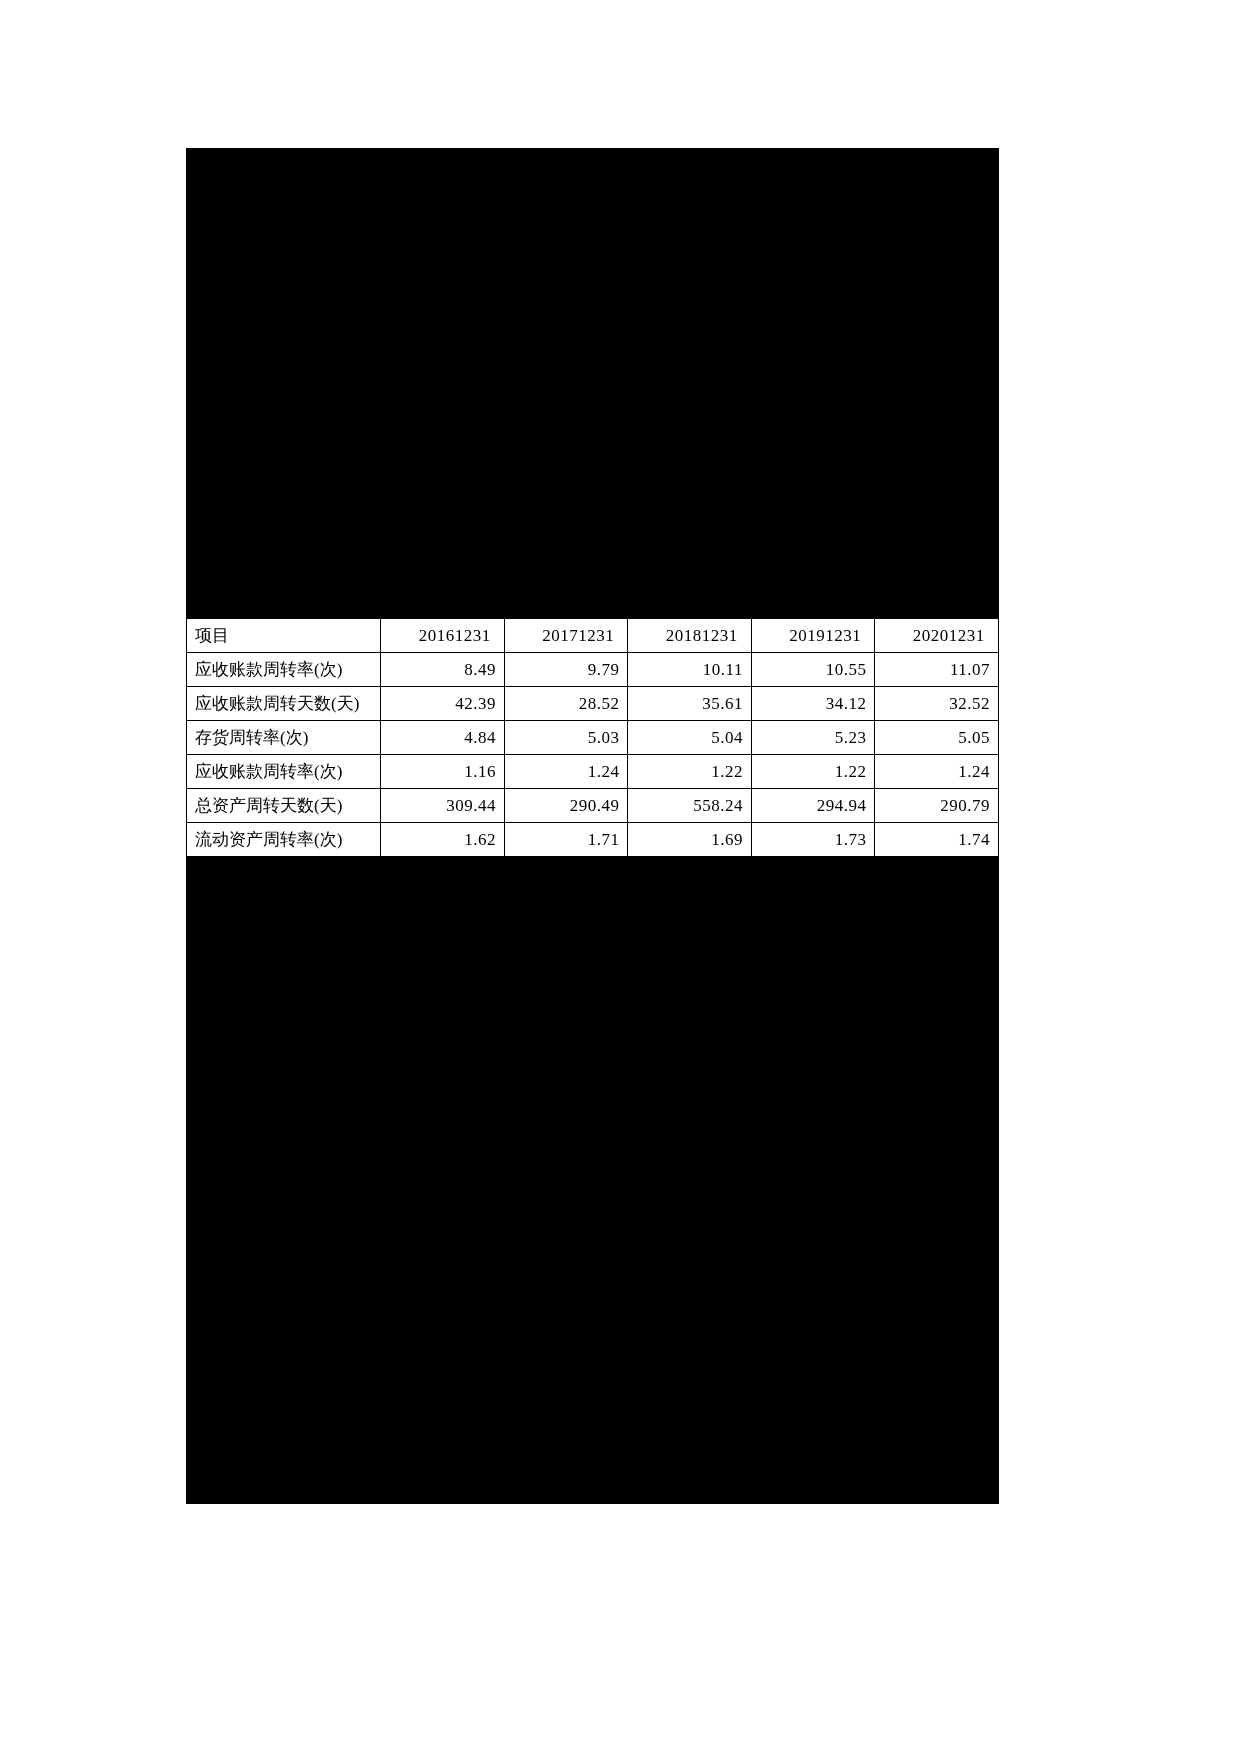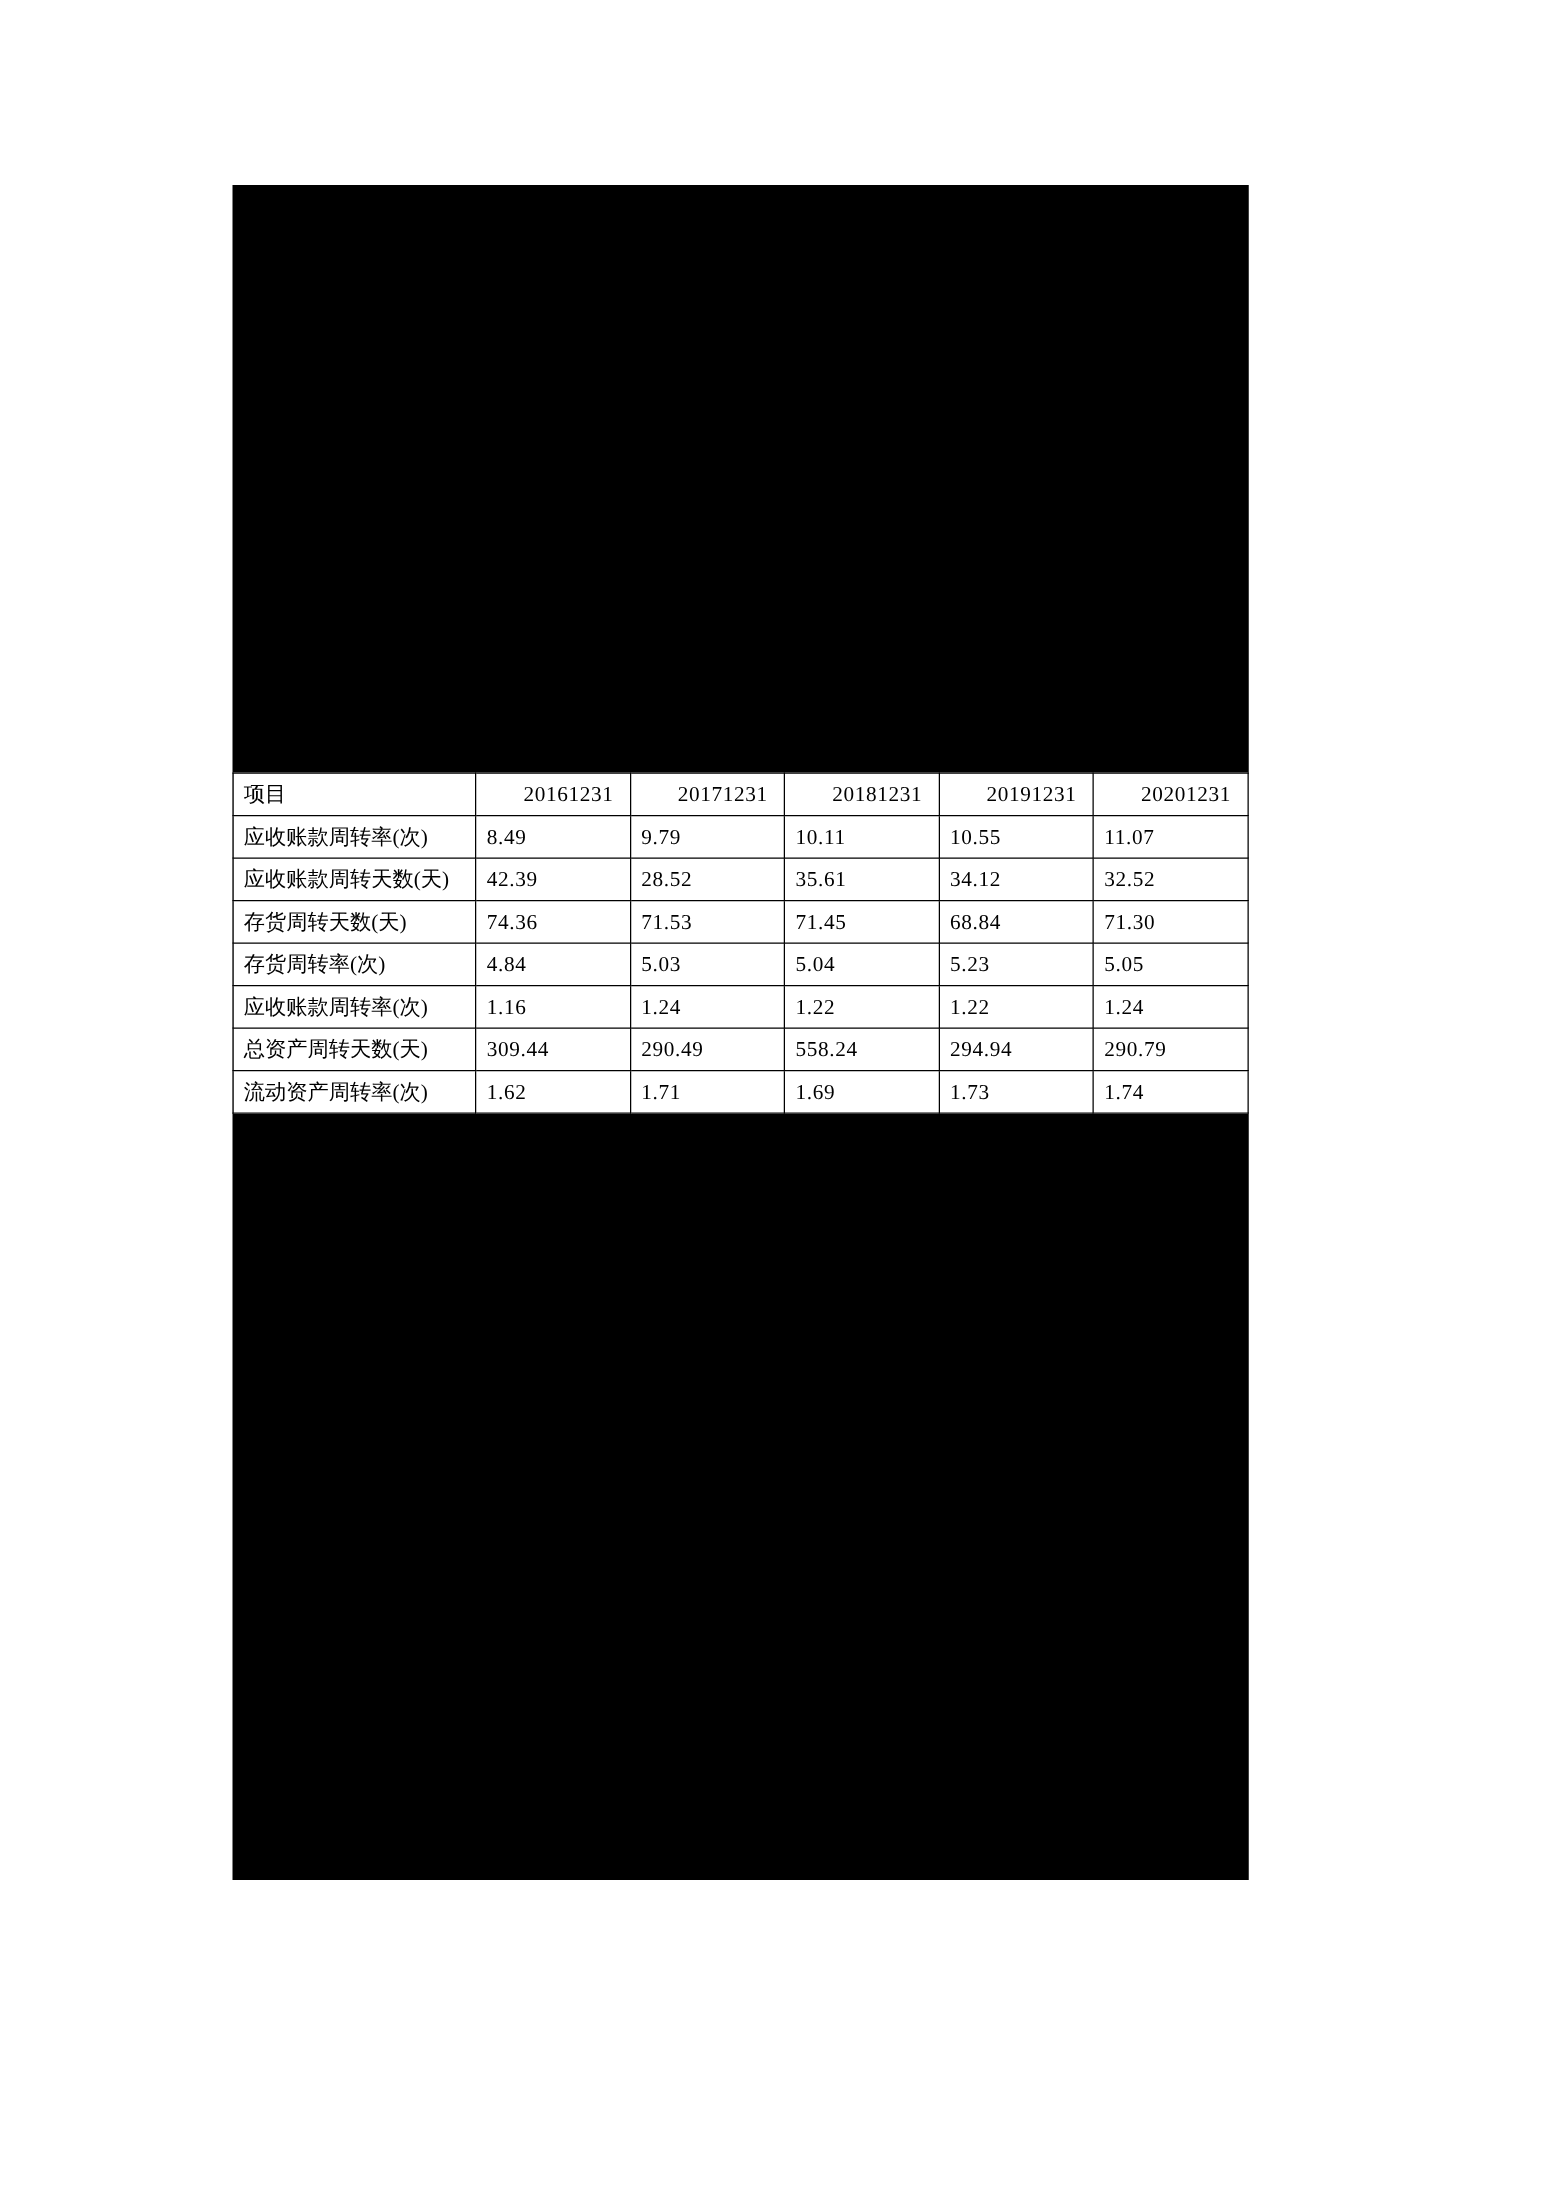--- a/index.html
+++ b/index.html
@@ -48,20 +48,21 @@
     line-height: 33px;
     white-space: nowrap;
   }
   table.fin-table td.label,
   table.fin-table th.label {
     text-align: left;
     width: 222px;
   }
   table.fin-table td.num,
   table.fin-table th.num {
+    text-align: right;
     width: 118px;
     letter-spacing: 0.5px;
   }
   table.fin-table th.num {
     text-align: center;
     padding-left: 32px;
   }
 </style>
 </head>
 <body>
@@ -91,28 +92,20 @@
       </tr>
       <tr>
         <td class="label">应收账款周转天数(天)</td>
         <td class="num">42.39</td>
         <td class="num">28.52</td>
         <td class="num">35.61</td>
         <td class="num">34.12</td>
         <td class="num">32.52</td>
       </tr>
       <tr>
-        <td class="label">存货周转天数(天)</td>
-        <td class="num">74.36</td>
-        <td class="num">71.53</td>
-        <td class="num">71.45</td>
-        <td class="num">68.84</td>
-        <td class="num">71.30</td>
-      </tr>
-      <tr>
         <td class="label">存货周转率(次)</td>
         <td class="num">4.84</td>
         <td class="num">5.03</td>
         <td class="num">5.04</td>
         <td class="num">5.23</td>
         <td class="num">5.05</td>
       </tr>
       <tr>
         <td class="label">应收账款周转率(次)</td>
         <td class="num">1.16</td>

